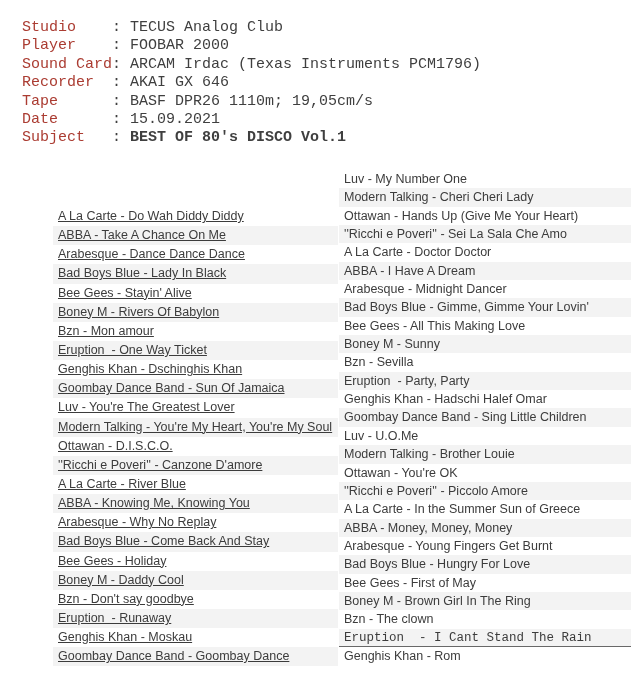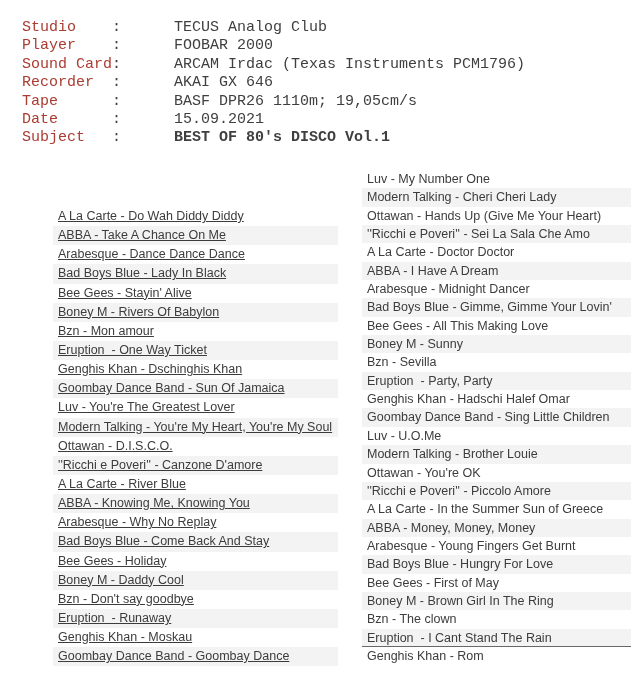--- a/index.html
+++ b/index.html
@@ -25,39 +25,39 @@
     font-size:15px;line-height:18.4px;
     color:var(--header-text);
     white-space:pre;
   }
   .hline{height:18.4px;}
   .hlabel{
     display:inline-block;width:10ch;
     color:var(--label-red);
   }
   .hsep{color:var(--header-text);}
-  .hval{color:var(--header-text);margin-left:44px;}
+  .hval{color:var(--header-text);}
   .hval.bold{font-weight:bold;text-align:center;}
   
   .col{
     position:absolute;
     font-size:12.5px;
     color:var(--track-text);
     white-space:pre;
   }
   .col-left{left:53px;top:207px;width:285px;text-decoration:underline;}
   .col-right{left:339px;top:170px;width:292px;}
   .col-left .row{height:19.15px;line-height:19.15px;}
-  .col-right .row{height:18.35px;line-height:18.35px;margin-left:23px;}
+  .col-right .row{height:18.35px;line-height:18.35px;}
   .row{
     padding-left:5px;
     box-sizing:border-box;
     overflow:hidden;
   }
   .row.stripe{background:var(--stripe);}
-  .row.divider{border-bottom:1.5px solid var(--divider);}
+  .row.divider{border-bottom:1.5px solid var(--divider);font-family:Liberation Mono, monospace;}
 </style>
 </head>
 <body>
 
 <div class="header"><div class="hline"><span class="hlabel">Studio</span><span class="hsep">: </span><span class="hval">TECUS Analog Club</span></div><div class="hline"><span class="hlabel">Player</span><span class="hsep">: </span><span class="hval">FOOBAR 2000</span></div><div class="hline"><span class="hlabel">Sound Card</span><span class="hsep">: </span><span class="hval">ARCAM Irdac (Texas Instruments PCM1796)</span></div><div class="hline"><span class="hlabel">Recorder</span><span class="hsep">: </span><span class="hval">AKAI GX 646</span></div><div class="hline"><span class="hlabel">Tape</span><span class="hsep">: </span><span class="hval">BASF DPR26 1110m; 19,05cm/s</span></div><div class="hline"><span class="hlabel">Date</span><span class="hsep">: </span><span class="hval">15.09.2021</span></div><div class="hline"><span class="hlabel">Subject</span><span class="hsep">: </span><span class="hval bold">BEST OF 80's DISCO Vol.1</span></div></div>
 <div class="col col-left"><div class="row">A La Carte - Do Wah Diddy Diddy</div><div class="row stripe">ABBA - Take A Chance On Me</div><div class="row">Arabesque - Dance Dance Dance</div><div class="row stripe">Bad Boys Blue - Lady In Black</div><div class="row">Bee Gees - Stayin' Alive</div><div class="row stripe">Boney M - Rivers Of Babylon</div><div class="row">Bzn - Mon amour</div><div class="row stripe">Eruption  - One Way Ticket</div><div class="row">Genghis Khan - Dschinghis Khan</div><div class="row stripe">Goombay Dance Band - Sun Of Jamaica</div><div class="row">Luv - You're The Greatest Lover</div><div class="row stripe">Modern Talking - You're My Heart, You're My Soul</div><div class="row">Ottawan - D.I.S.C.O.</div><div class="row stripe">''Ricchi e Poveri'' - Canzone D'amore</div><div class="row">A La Carte - River Blue</div><div class="row stripe">ABBA - Knowing Me, Knowing You</div><div class="row">Arabesque - Why No Replay</div><div class="row stripe">Bad Boys Blue - Come Back And Stay</div><div class="row">Bee Gees - Holiday</div><div class="row stripe">Boney M - Daddy Cool</div><div class="row">Bzn - Don't say goodbye</div><div class="row stripe">Eruption  - Runaway</div><div class="row">Genghis Khan - Moskau</div><div class="row stripe">Goombay Dance Band - Goombay Dance</div></div>
 <div class="col col-right"><div class="row">Luv - My Number One</div><div class="row stripe">Modern Talking - Cheri Cheri Lady</div><div class="row">Ottawan - Hands Up (Give Me Your Heart)</div><div class="row stripe">''Ricchi e Poveri'' - Sei La Sala Che Amo</div><div class="row">A La Carte - Doctor Doctor</div><div class="row stripe">ABBA - I Have A Dream</div><div class="row">Arabesque - Midnight Dancer</div><div class="row stripe">Bad Boys Blue - Gimme, Gimme Your Lovin'</div><div class="row">Bee Gees - All This Making Love</div><div class="row stripe">Boney M - Sunny</div><div class="row">Bzn - Sevilla</div><div class="row stripe">Eruption  - Party, Party</div><div class="row">Genghis Khan - Hadschi Halef Omar</div><div class="row stripe">Goombay Dance Band - Sing Little Children</div><div class="row">Luv - U.O.Me</div><div class="row stripe">Modern Talking - Brother Louie</div><div class="row">Ottawan - You're OK</div><div class="row stripe">''Ricchi e Poveri'' - Piccolo Amore</div><div class="row">A La Carte - In the Summer Sun of Greece</div><div class="row stripe">ABBA - Money, Money, Money</div><div class="row">Arabesque - Young Fingers Get Burnt</div><div class="row stripe">Bad Boys Blue - Hungry For Love</div><div class="row">Bee Gees - First of May</div><div class="row stripe">Boney M - Brown Girl In The Ring</div><div class="row">Bzn - The clown</div><div class="row stripe divider">Eruption  - I Cant Stand The Rain</div><div class="row">Genghis Khan - Rom</div></div>
 
 </body></html>

